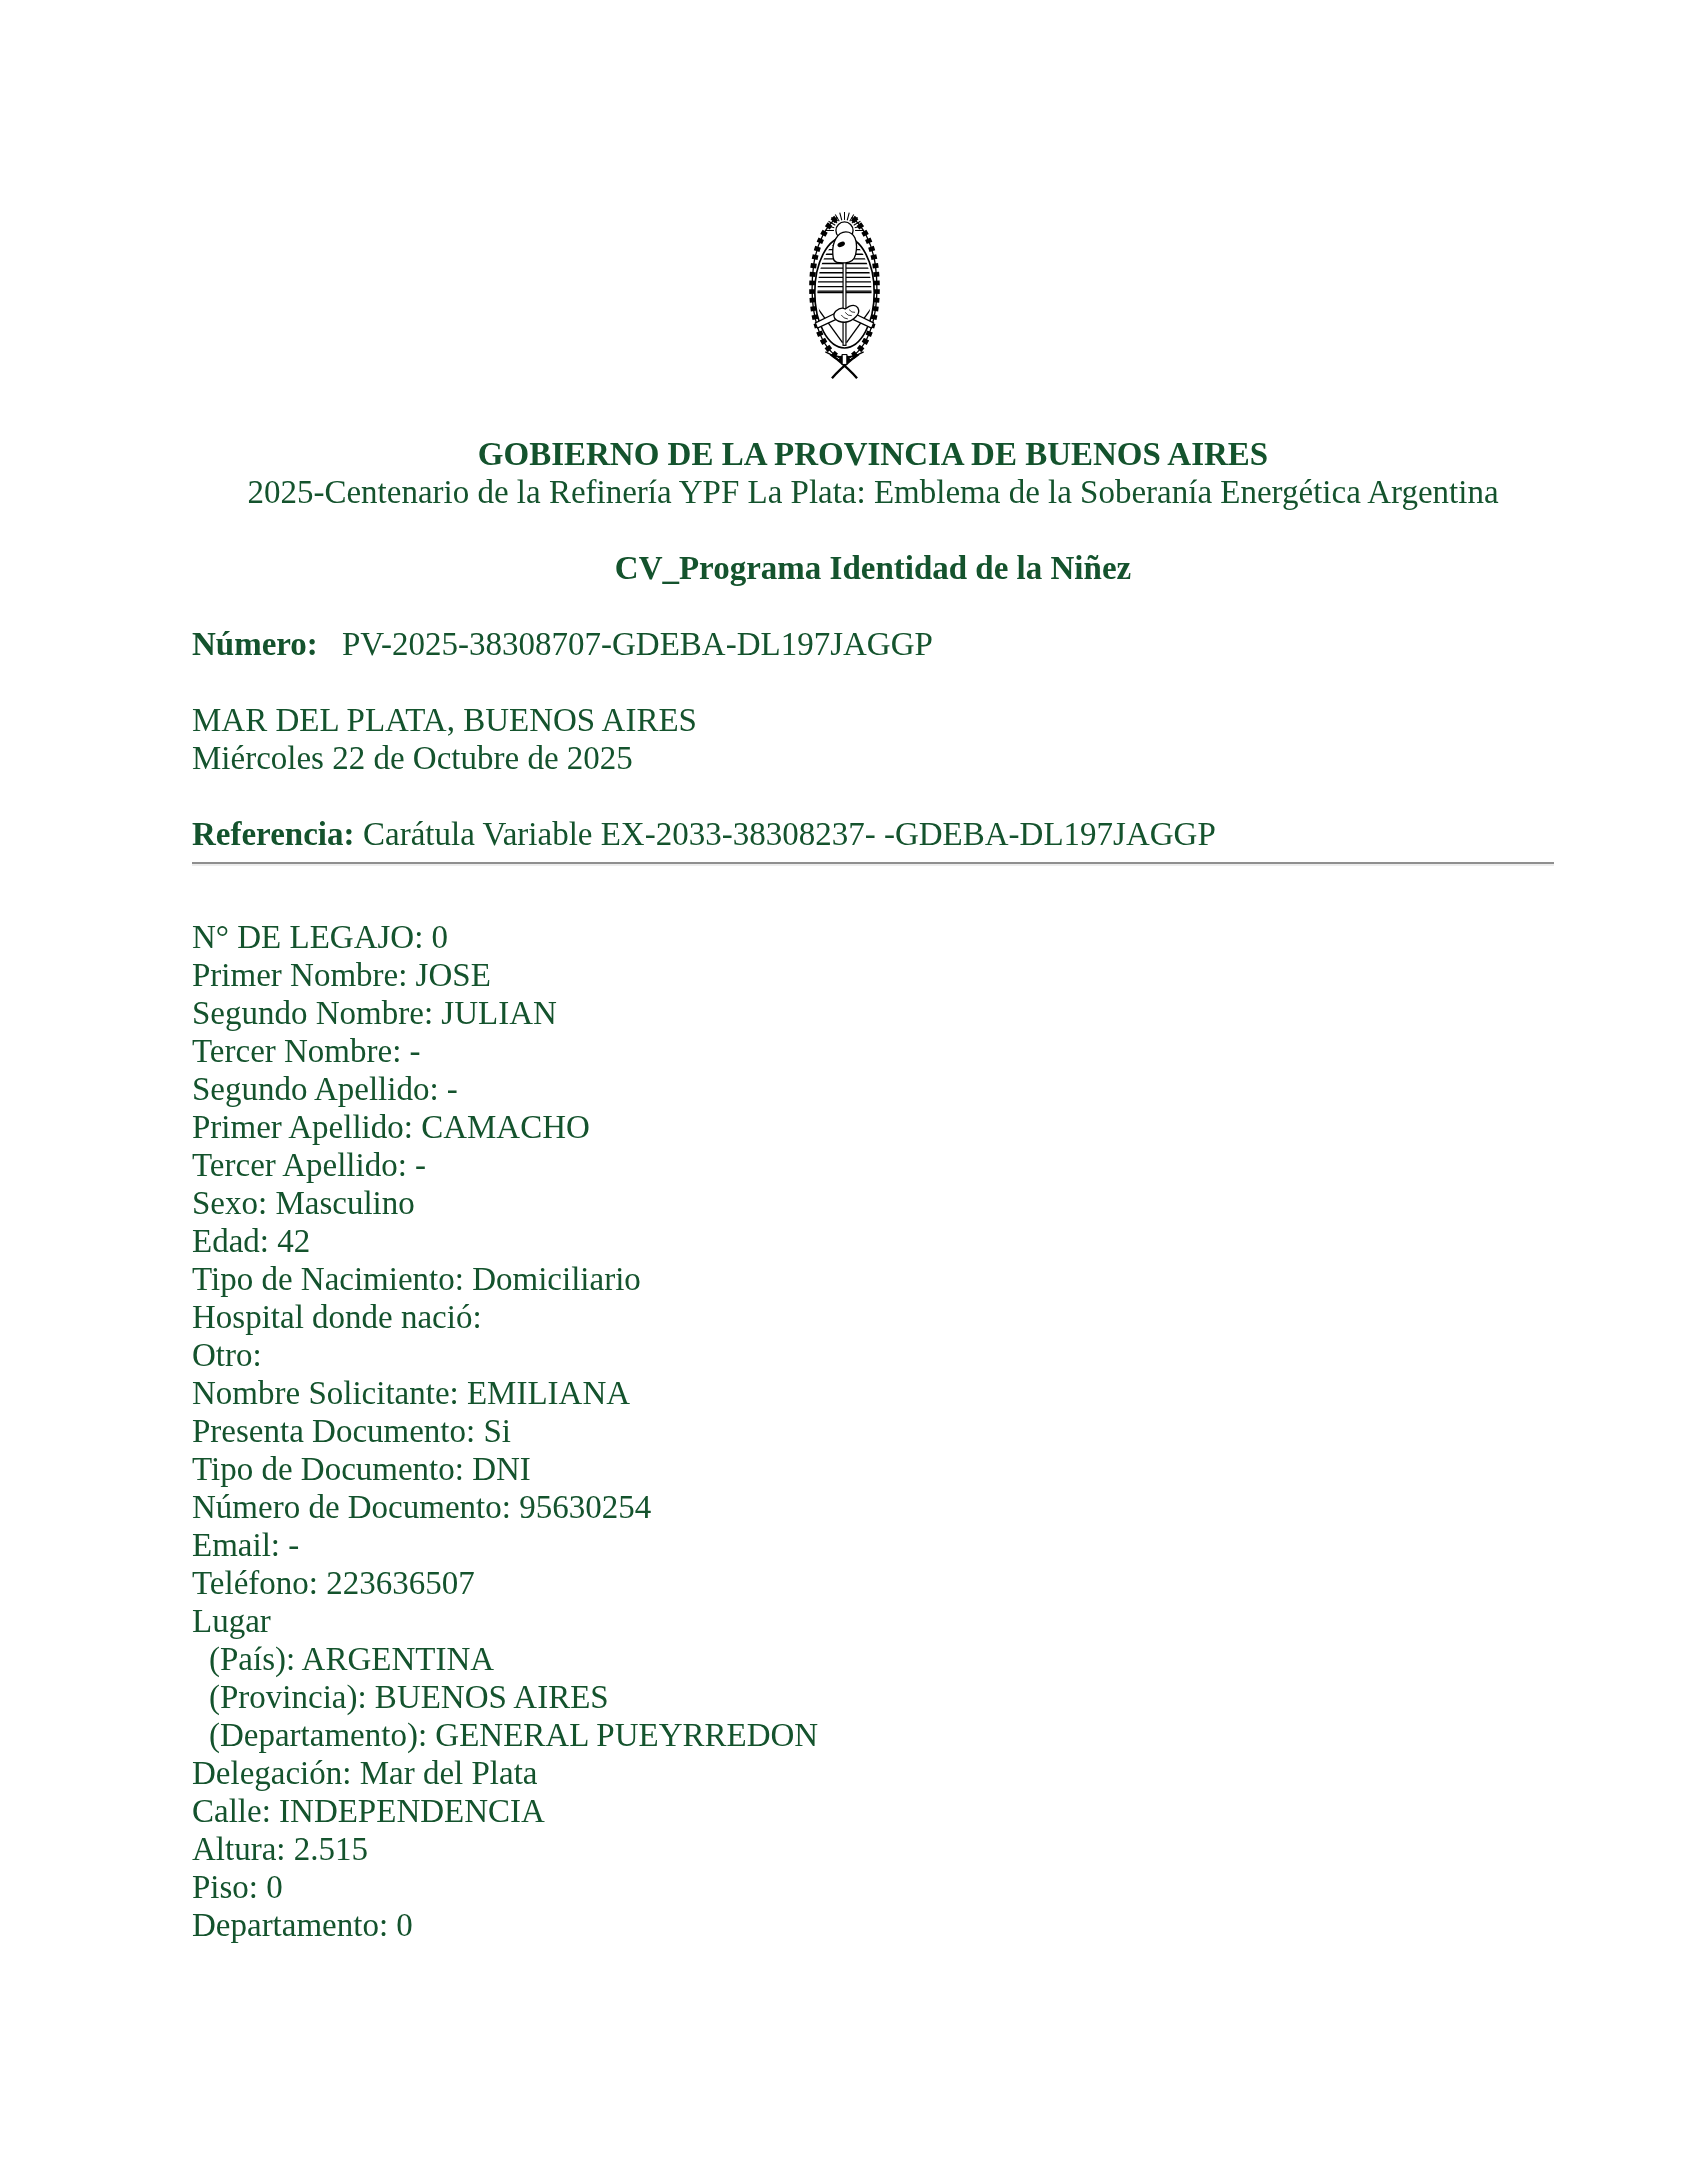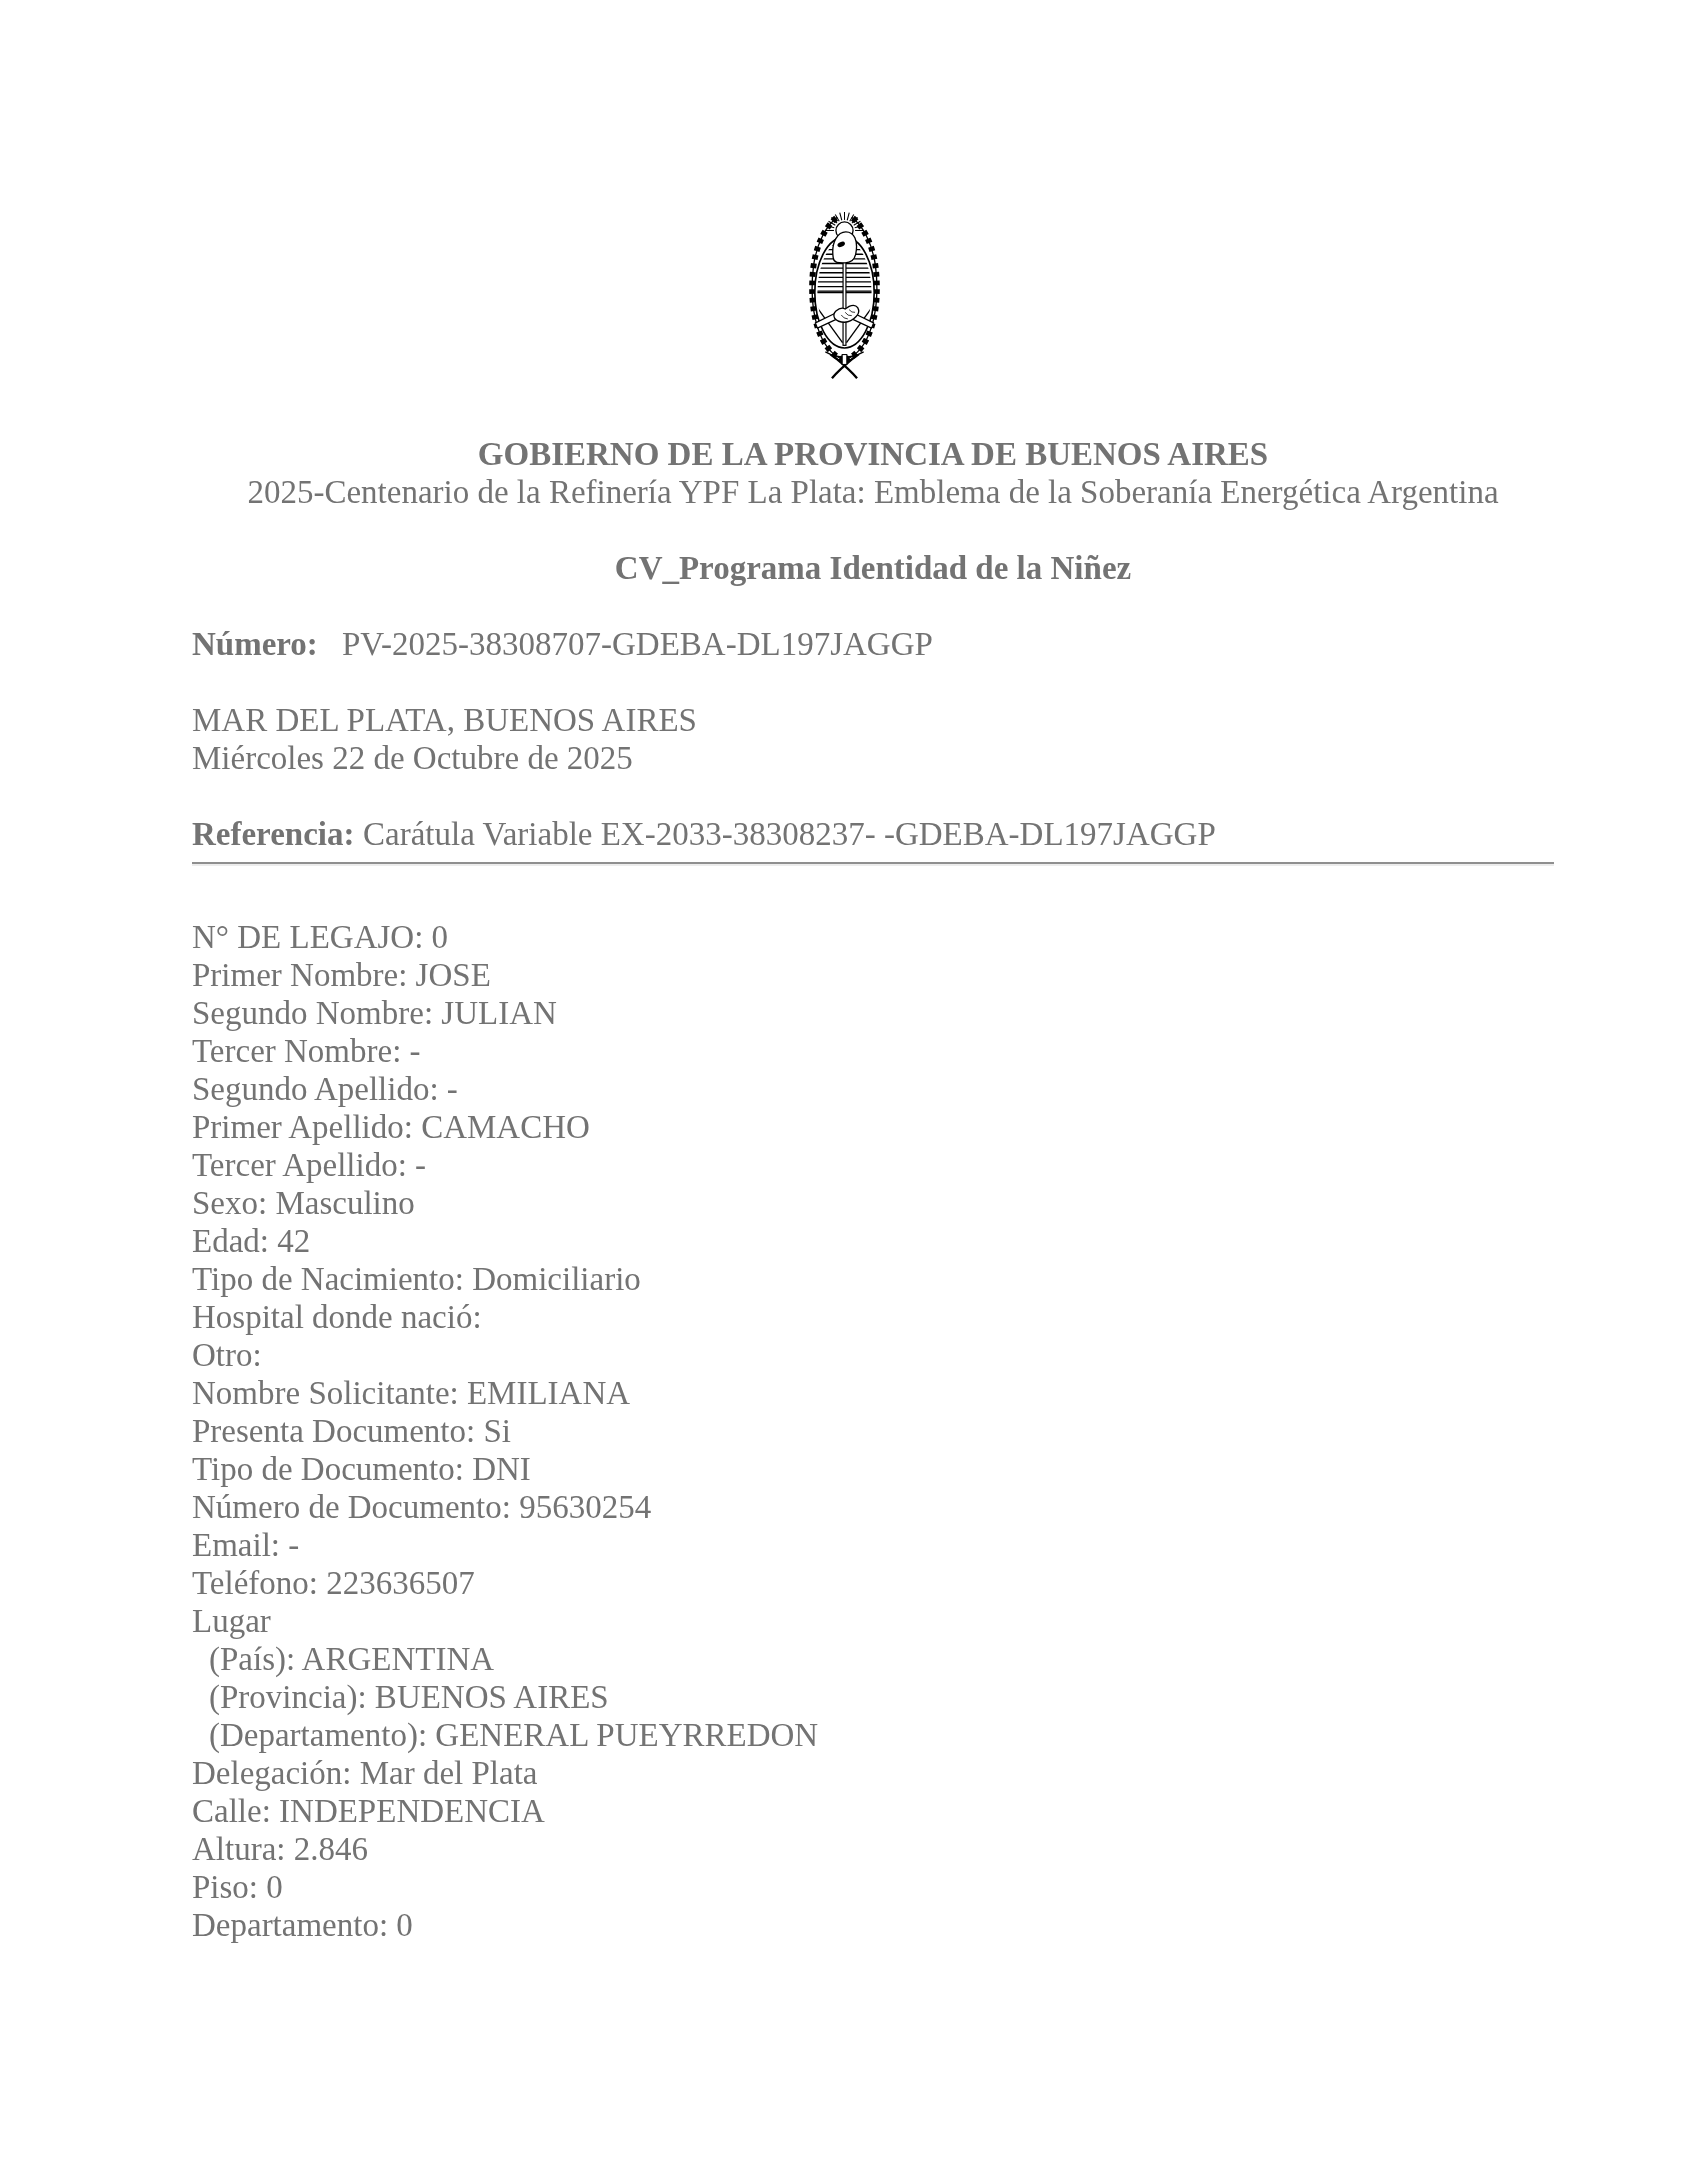--- a/index.html
+++ b/index.html
@@ -1,21 +1,21 @@
 <!DOCTYPE html>
 <html style="font-size:10.6px"><head>
 <meta charset="utf-8">
 <style>
   html, body { margin: 0; padding: 0; background: #ffffff; }
   .page {
     position: relative;
     width: 1687px;
     height: 2183px;
     background: #ffffff;
-    color: #737373;
+    color: #14532d;
     font-family: "Liberation Serif", "DejaVu Serif", serif;
     font-size: 33px;
     line-height: 38px;
     overflow: hidden;
     border-radius: 6px;
   }
   .emblem {
     position: absolute;
     left: 795px;
     top: 207px;
@@ -162,20 +162,20 @@
       <div class="line">Tipo de Documento: DNI</div>
       <div class="line">Número de Documento: 95630254</div>
       <div class="line">Email: -</div>
       <div class="line">Teléfono: 223636507</div>
       <div class="line">Lugar</div>
       <div class="line indent">(País): ARGENTINA</div>
       <div class="line indent">(Provincia): BUENOS AIRES</div>
       <div class="line indent">(Departamento): GENERAL PUEYRREDON</div>
       <div class="line">Delegación: Mar del Plata</div>
       <div class="line">Calle: INDEPENDENCIA</div>
-      <div class="line">Altura: 2.846</div>
+      <div class="line">Altura: 2.515</div>
       <div class="line">Piso: 0</div>
       <div class="line">Departamento: 0</div>
     </div>
   </div>
 
 </div>
 
 
 </body></html>

